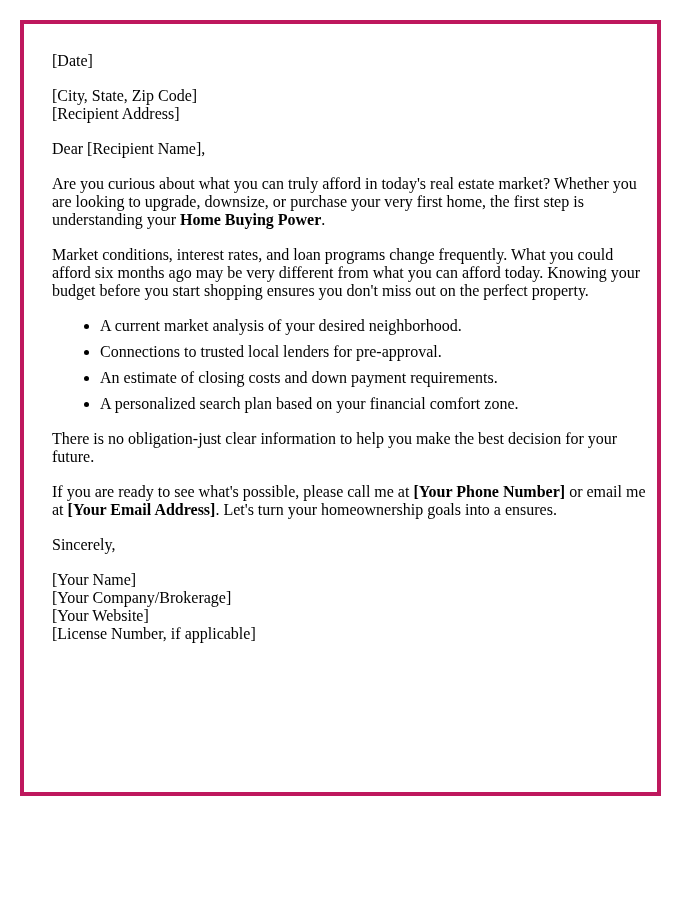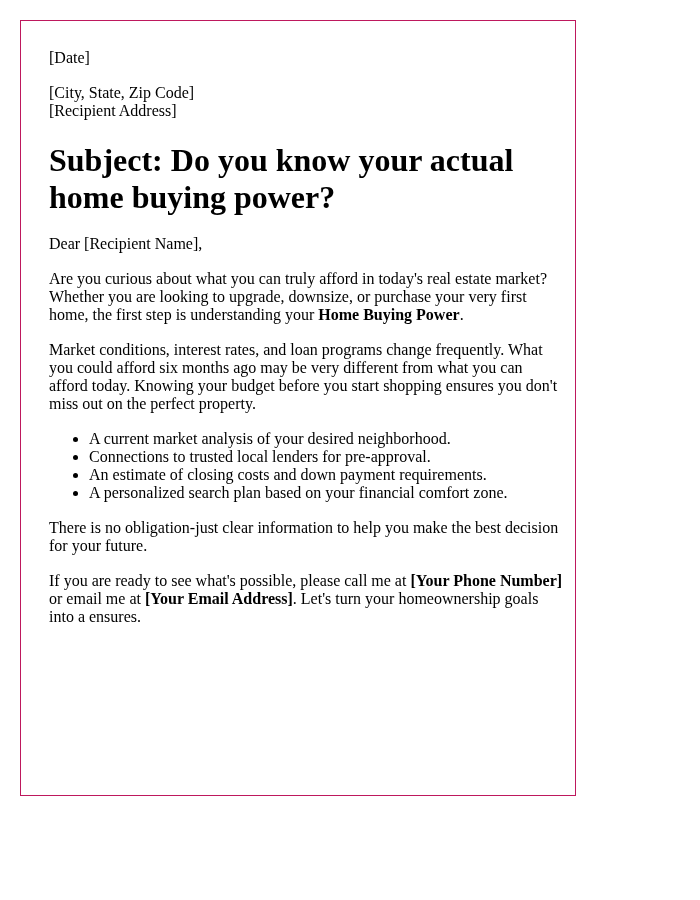--- a/index.html
+++ b/index.html
@@ -12,73 +12,79 @@
     body {
       font-family: "Liberation Serif", "DejaVu Serif", serif;
       color: #000;
       font-size: 16px;
       line-height: 18px;
     }
     .letter {
       position: absolute;
       left: 20px;
       top: 20px;
-      width: 556px;
+      width: 641px;
       height: 776px;
       box-sizing: border-box;
-      border: 1px solid #be185d;
+      border: 4px solid #be185d;
       padding: 28px 11px 0 28px;
     }
     .block { margin: 0 0 17px 0; }
     .line { display: block; }
     h1.subject {
       font-family: "Liberation Serif", "DejaVu Serif", serif;
       font-weight: bold;
       font-size: 32px;
       line-height: 37px;
       margin: 22px 0 19px 0;
     }
     p { margin: 0 0 17px 0; }
     b { font-weight: bold; font-family: Liberation Serif, serif; }
     ul.features {
       margin: 0 0 17px 0;
       padding-left: 40px;
       list-style: disc;
     }
-    ul.features li { margin: 0; }
+    ul.features li { margin: 8px; }
   </style>
 </head>
 <body>
 
 <div class="letter">
 
   <div class="block">
     <span class="line">[Date]</span>
   </div>
 
   <div class="block">
     <span class="line">[City, State, Zip Code]</span>
     <span class="line">[Recipient Address]</span>
   </div>
 
-  <h1 class="subject">Subject: Do you know your actual home buying power?</h1>
 
   <p>Dear [Recipient Name],</p>
 
   <p><span>Are you curious about what you can truly afford in today's real estate market? Whether you are looking to upgrade, downsize, or purchase your very first home, the first step is understanding your </span><b>Home Buying Power</b><span>.</span></p>
 
   <p>Market conditions, interest rates, and loan programs change frequently. What you could afford six months ago may be very different from what you can afford today. Knowing your budget before you start shopping ensures you don't miss out on the perfect property.</p>
 
 
   <ul class="features">
     <li>A current market analysis of your desired neighborhood.</li>
     <li>Connections to trusted local lenders for pre-approval.</li>
     <li>An estimate of closing costs and down payment requirements.</li>
     <li>A personalized search plan based on your financial comfort zone.</li>
   </ul>
 
   <p>There is no obligation-just clear information to help you make the best decision for your future.</p>
 
   <p><span>If you are ready to see what's possible, please call me at </span><b>[Your Phone Number]</b><span> or email me at </span><b>[Your Email Address]</b><span>. Let's turn your homeownership goals into a ensures.</span></p>
 
+  <p>Sincerely,</p>
 
+  <div class="block">
+    <span class="line">[Your Name]</span>
+    <span class="line">[Your Company/Brokerage]</span>
+    <span class="line">[Your Website]</span>
+    <span class="line">[License Number, if applicable]</span>
+  </div>
 
 </div>
 
 </body></html>

